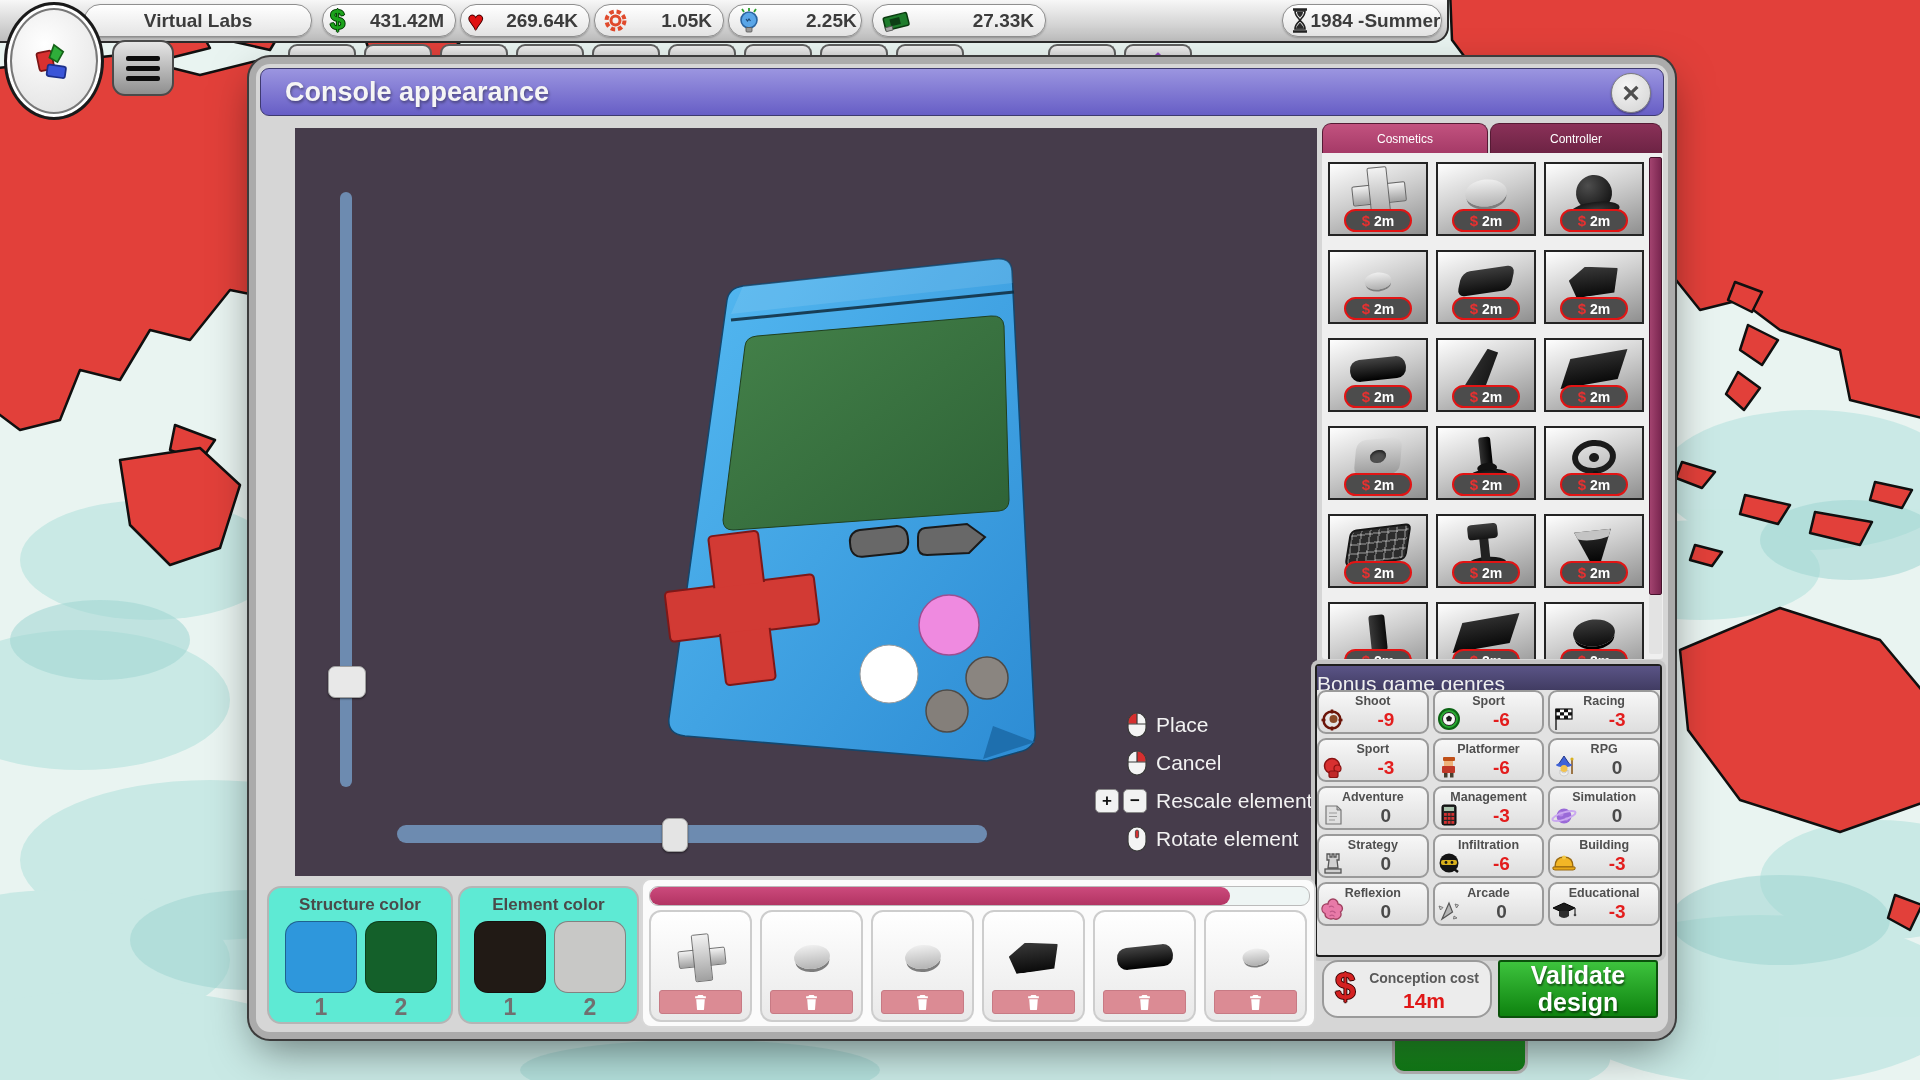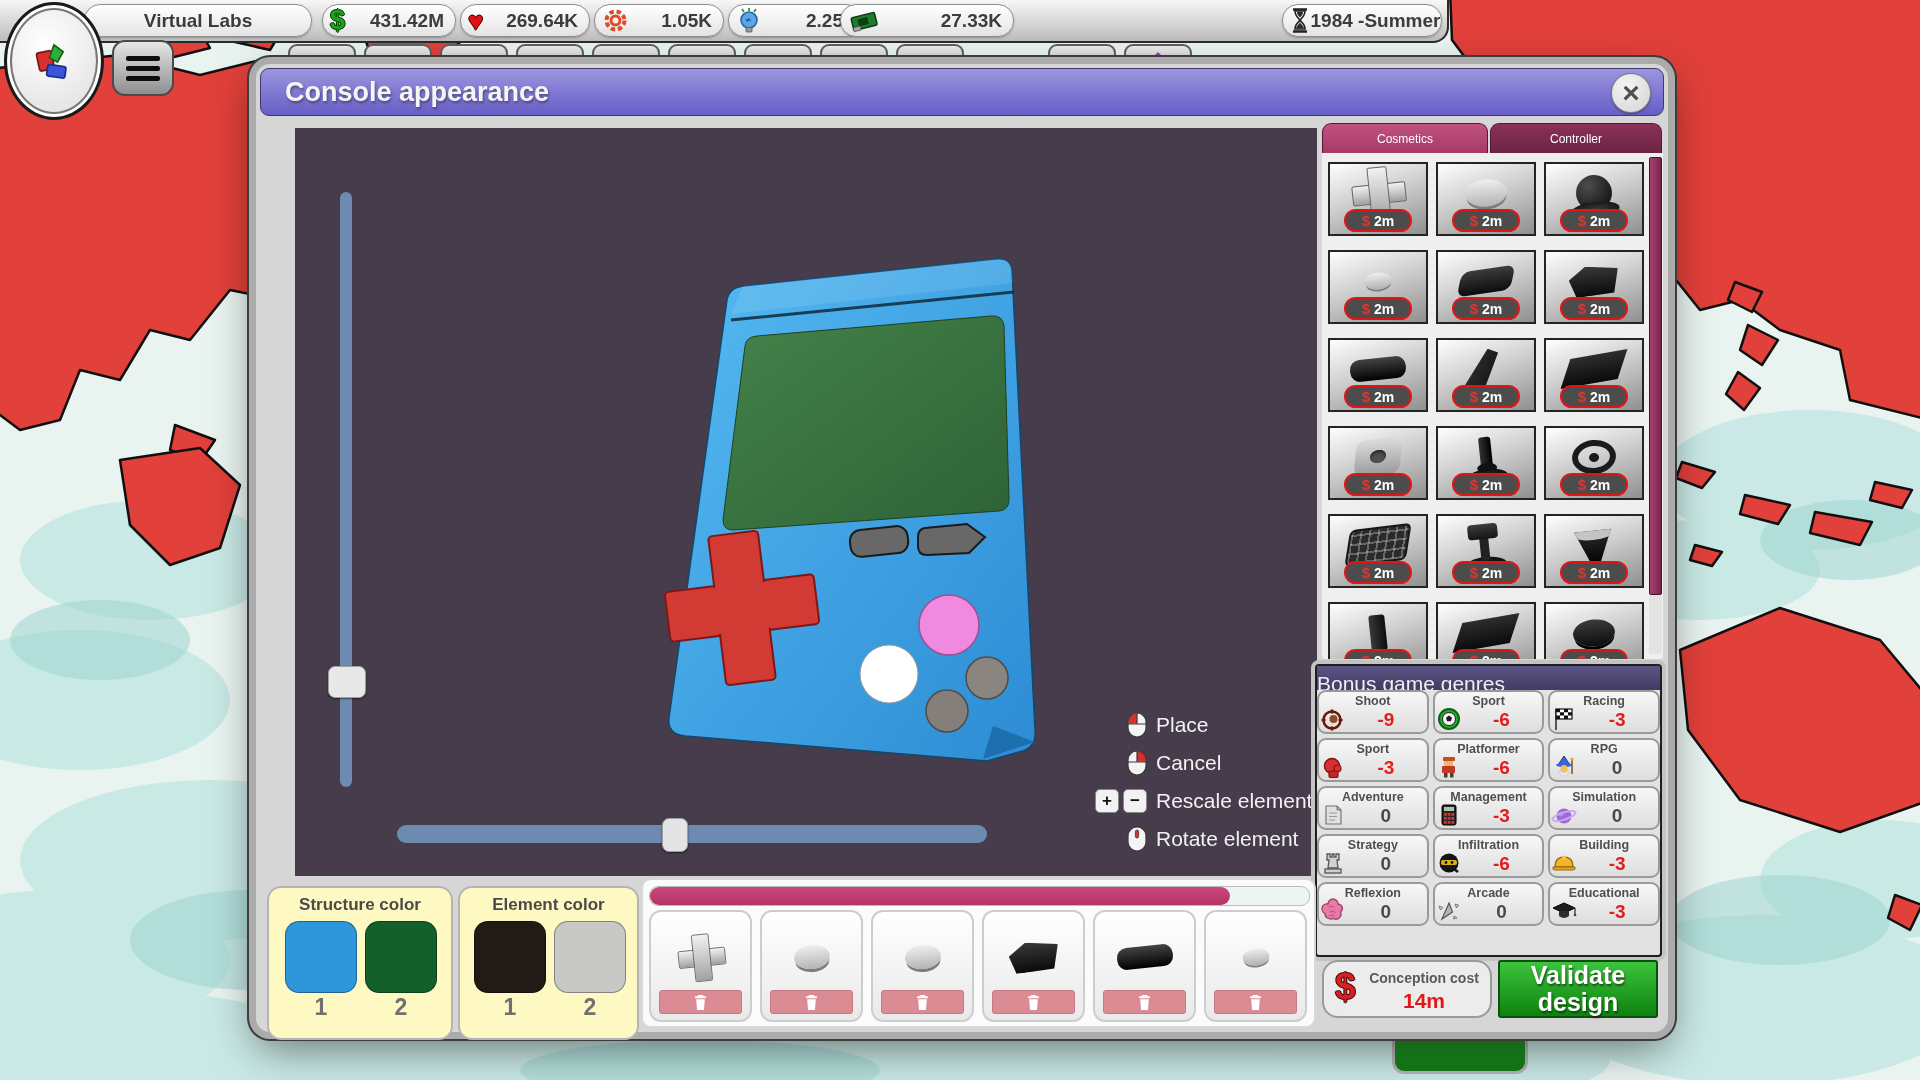--- a/index.html
+++ b/index.html
@@ -164,21 +164,21 @@
   #cost-label{position:absolute;left:38px;right:4px;top:8px;text-align:center;font-size:14px;
     font-weight:bold;color:#5a5a5a;}
   #cost-value{position:absolute;left:38px;right:4px;top:27px;text-align:center;font-size:21px;
     font-weight:bold;color:#e01818;}
   #validate-btn{position:absolute;left:1242px;top:896px;width:160px;height:58px;
     background:linear-gradient(#3dc33d,#0e820f);border:2px solid #0a520b;border-radius:3px;
     color:#fff;font-size:25px;font-weight:bold;line-height:1.1;display:flex;align-items:center;
     justify-content:center;text-align:center;text-shadow:1px 2px 2px rgba(0,0,0,.5);box-sizing:border-box;}
 
   
-  .cpanel{position:absolute;top:822px;height:154px;background:#fef9c3;border:2px solid #b5b5b5;
+  .cpanel{position:absolute;top:822px;height:138px;background:#5eead4;border:2px solid #b5b5b5;
     border-radius:14px;box-sizing:border-box;}
   #structure-panel{left:11px;width:186px;}
   #element-panel{left:202px;width:181px;}
   .ctitle{text-align:center;font-size:17px;font-weight:bold;color:#4a4a4a;margin-top:7px;}
   .swatch{position:absolute;top:33px;width:72px;height:72px;border-radius:14px;border:1px solid rgba(0,0,0,.35);box-sizing:border-box;}
   .sw1{left:16px;} .sw2{left:96px;}
   #element-panel .sw1{left:14px;} #element-panel .sw2{left:94px;}
   .snum{position:absolute;top:106px;width:72px;text-align:center;font-size:23px;font-weight:bold;color:#707070;}
 
   
@@ -303,21 +303,21 @@
       <span class="res-ico">
         <svg width="26" height="27" viewBox="0 0 26 27">
             <path d="M8 5 L6 2 M13 4 V1 M18 5 l2-3" stroke="#2aa02a" stroke-width="1.8" fill="none"></path>
             <circle cx="13" cy="13" r="8" fill="#5aa6e8" stroke="#2a64a0" stroke-width="1.6"></circle>
             <path d="M10 12 l1.5 2 1.5-2 1.5 2" stroke="#1c4878" stroke-width="1.2" fill="none"></path>
             <rect x="10" y="20.5" width="6" height="4.5" rx="1" fill="#9a9a9a" stroke="#555" stroke-width=".8"></rect>
           </svg>
       </span>
       <span class="val">2.25K</span>
     </div>
-    <div class="pill" style="left:840px;width:172px;">
+    <div class="pill" style="left:872px;width:172px;">
       <span class="res-ico">
         <svg width="32" height="24" viewBox="0 0 32 24">
             <g transform="rotate(-14 16 12)">
               <rect x="4" y="6" width="24" height="13" rx="1.5" fill="#1e7c2c" stroke="#0a3a10" stroke-width="1.5"></rect>
               <rect x="10" y="9" width="10" height="7" fill="#0c3d14"></rect>
               <rect x="4" y="16" width="7" height="4" fill="#aaa" stroke="#555" stroke-width=".8"></rect>
             </g>
           </svg>
       </span>
       <span class="val">27.33K</span>

